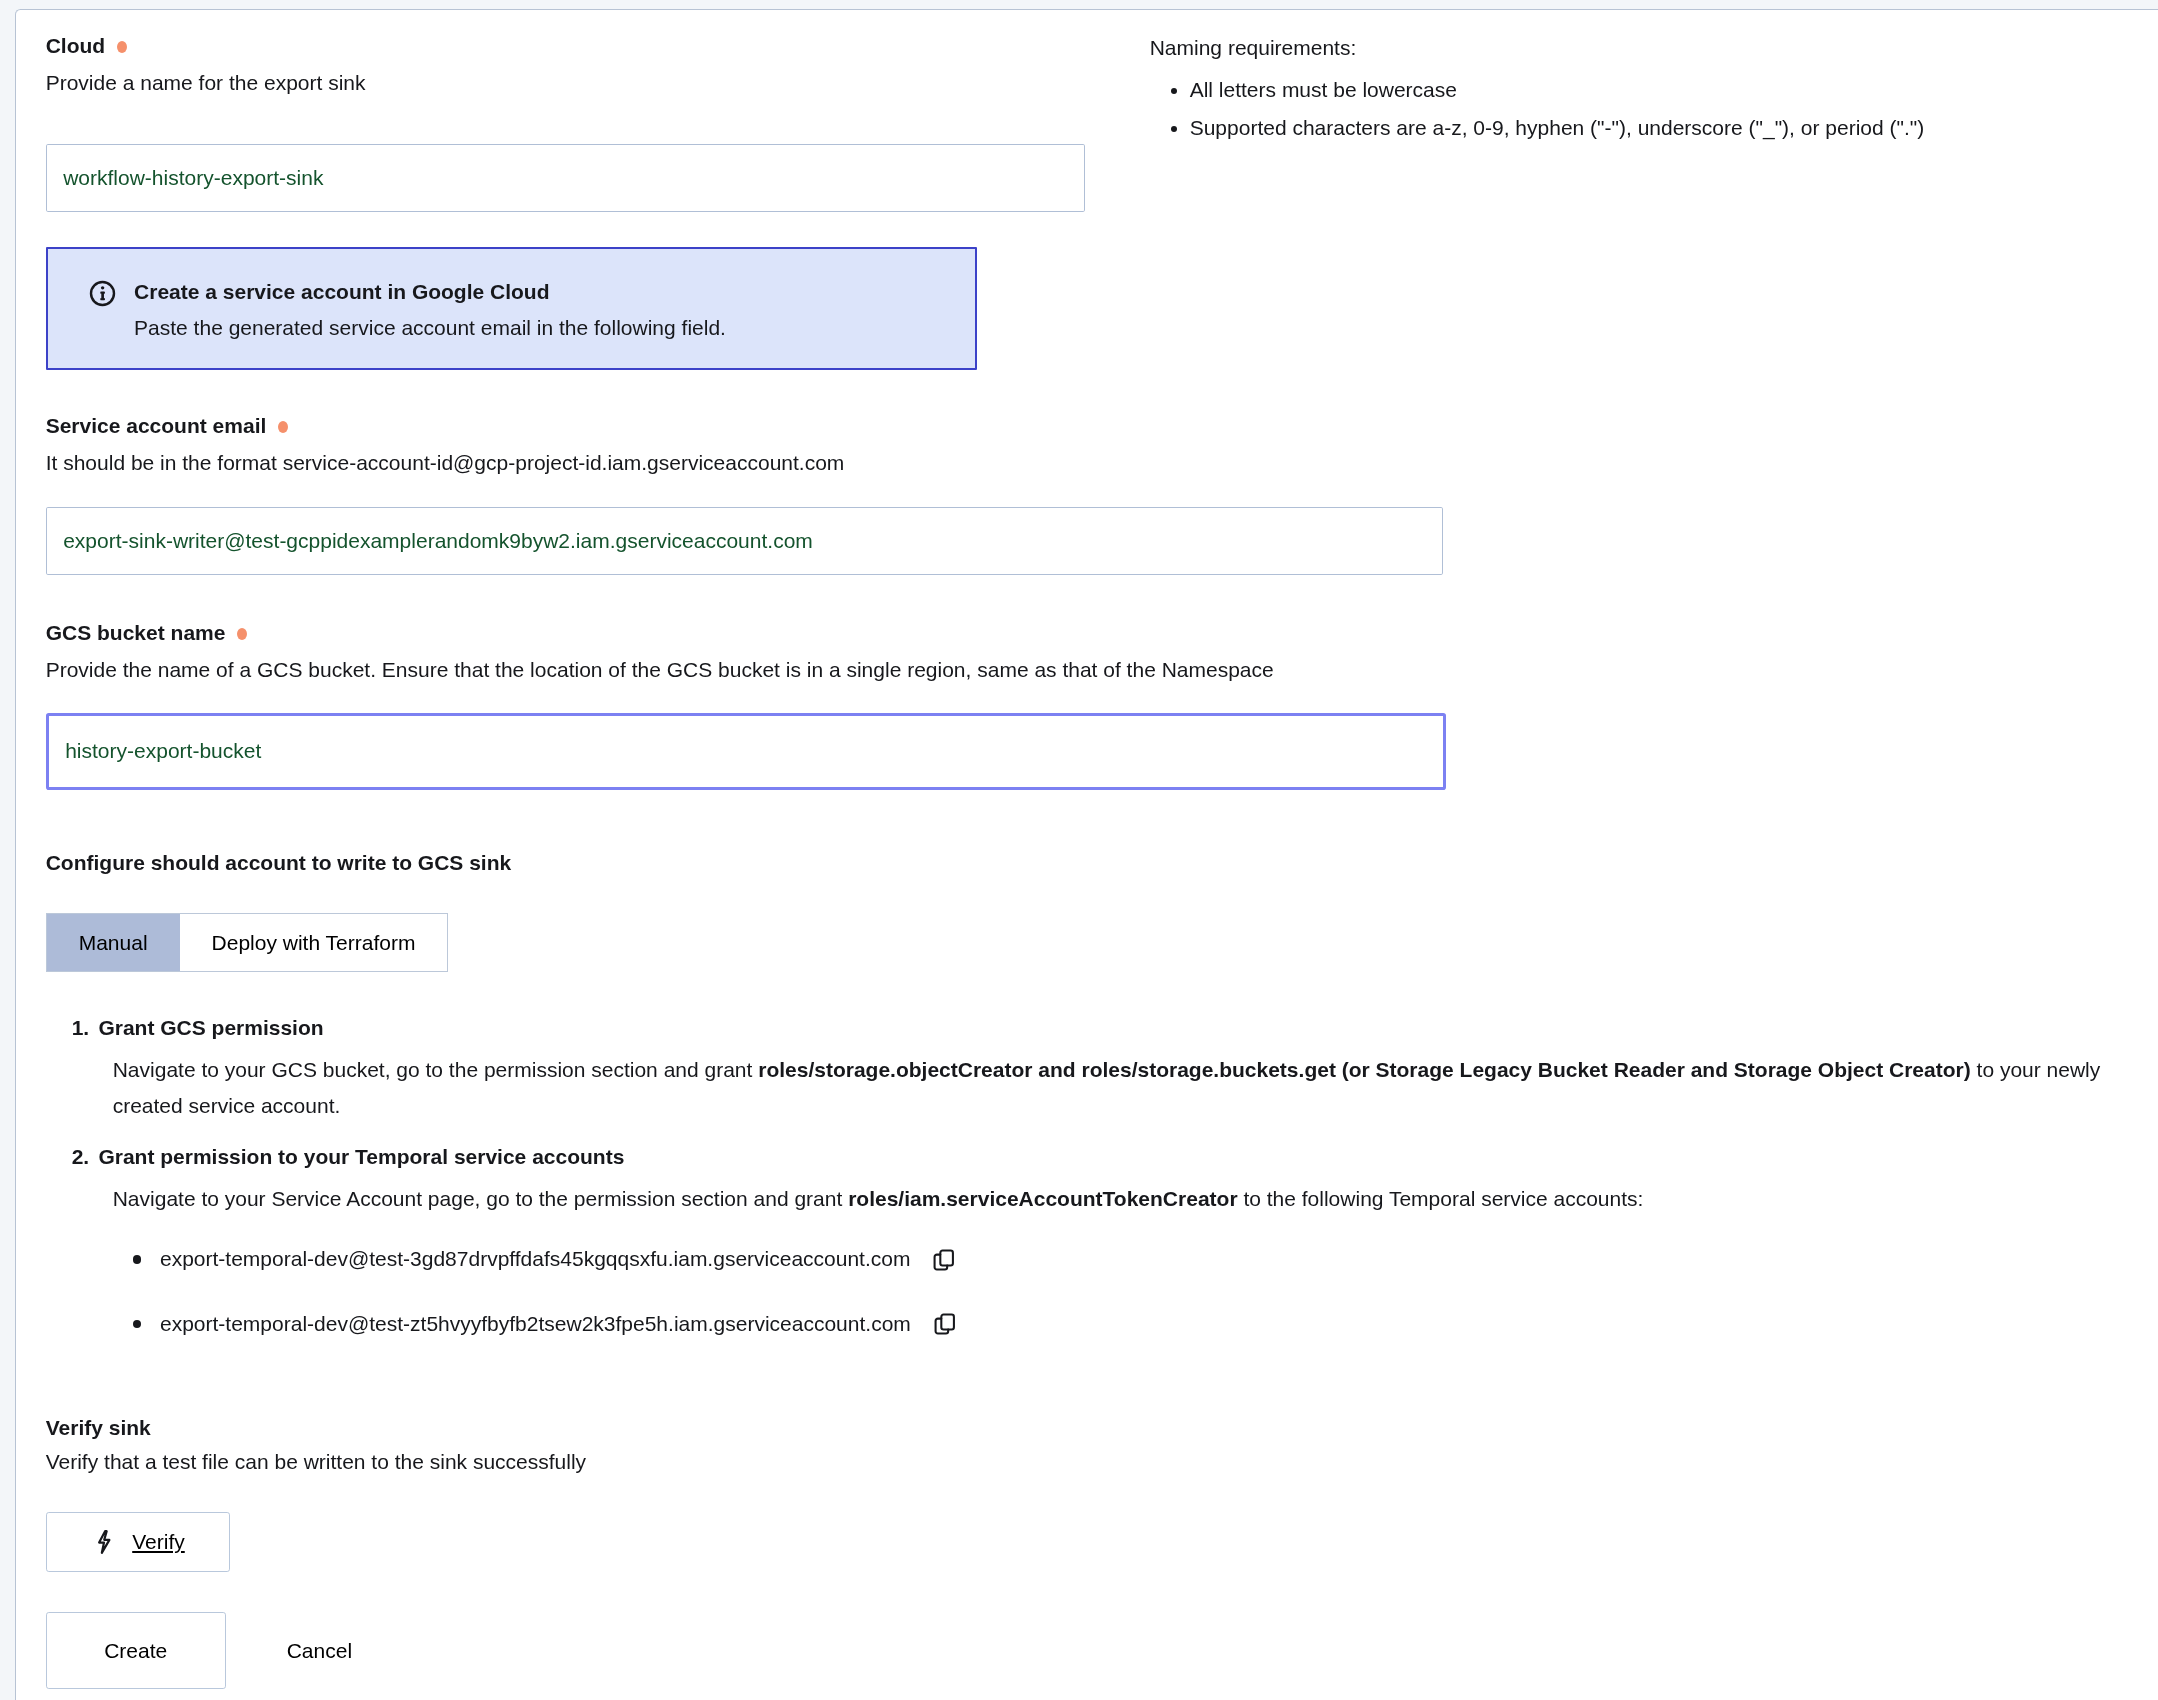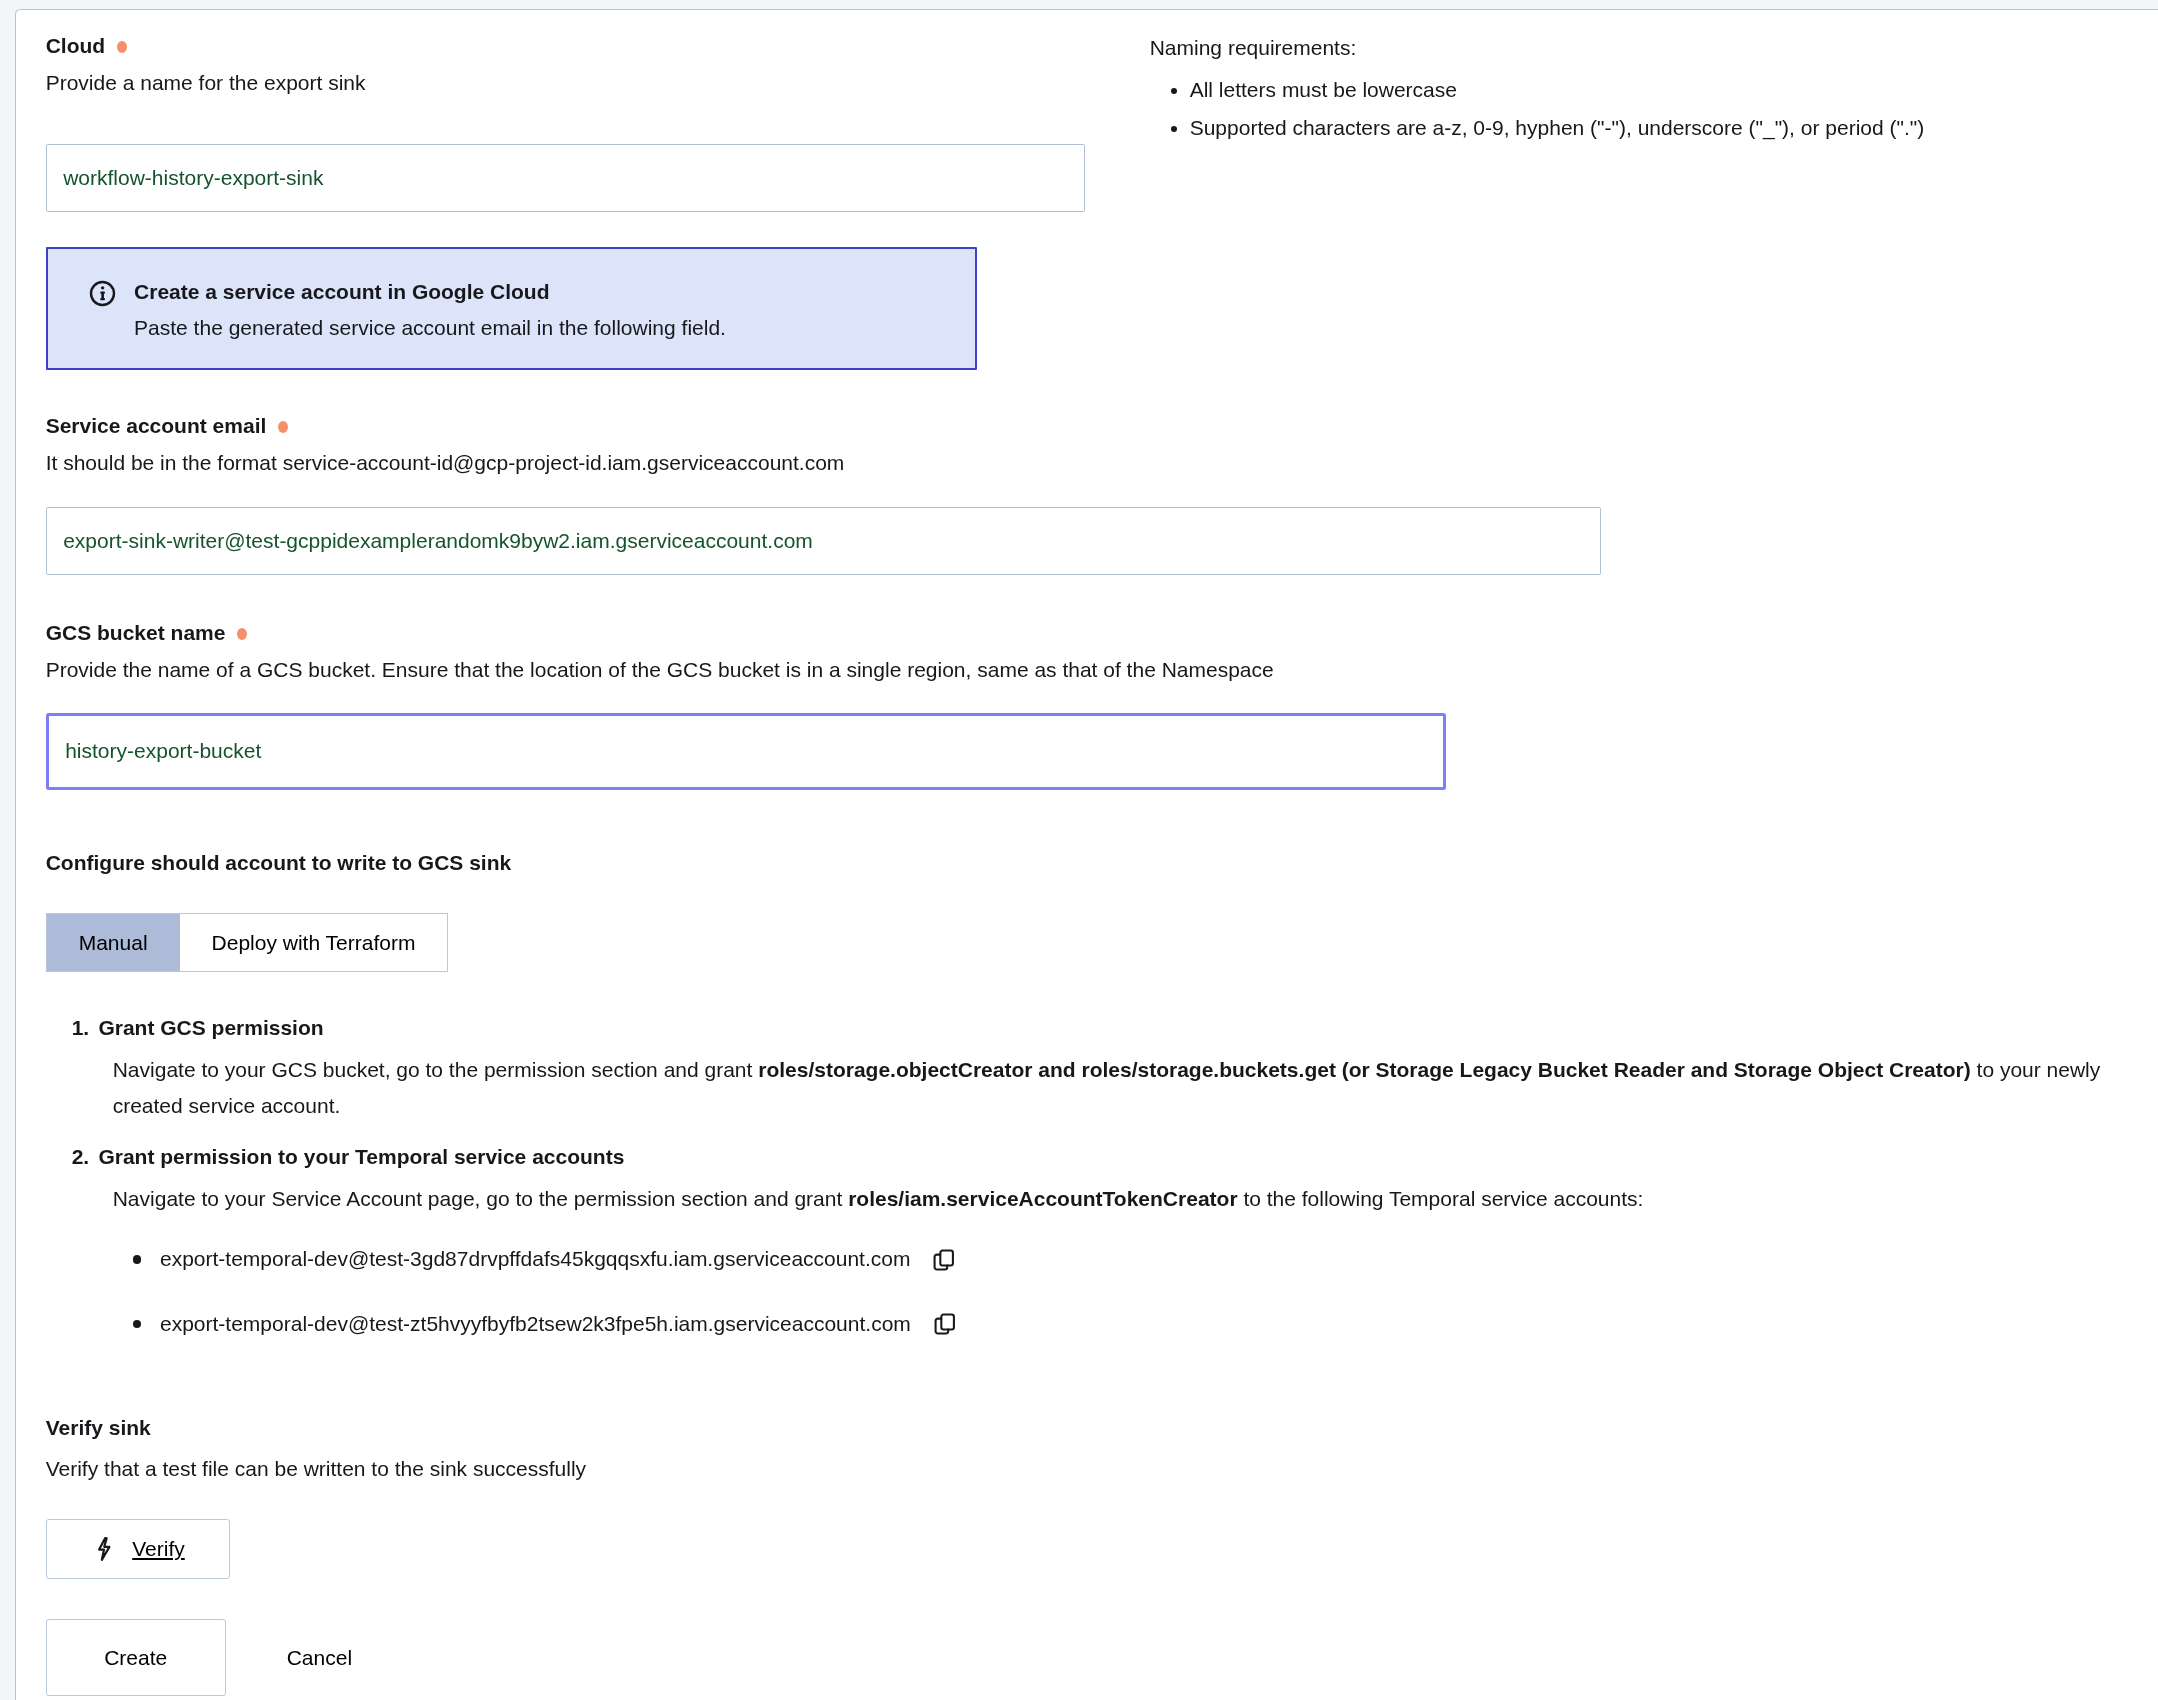--- a/index.html
+++ b/index.html
@@ -29,21 +29,21 @@
   .req-dot { width:10px; height:12px; border-radius:50%; background:#f5906b; margin-left:12px; margin-top:1.8px; }
   .field-desc { margin-top:9.2px; line-height:27.5px; }
 
   .text-input {
     display:block; height:68px;
     border:1.8px solid #b0bfd6; border-radius:1.8px;
     background:#fff; font:inherit; color:#14532d;
     padding:0 16.5px; outline:none;
   }
   .name-input { width:1039px; margin-top:48px; }
-  .sa-input   { width:1555px; margin-top:31px; }
+  .sa-input   { width:1397px; margin-top:31px; }
   .bucket-input {
     width:1400px; margin-top:29px; height:77px;
     border:3.7px solid #7c81f2; border-radius:2.8px;
   }
 
   .req-title { line-height:27.5px; margin-bottom:14.7px; }
   .req-list { margin-left:40px; }
   .req-list li { line-height:27.5px; margin-bottom:10px; }
 
   .info-box {
@@ -69,21 +69,21 @@
   .step-title { font-weight:700; line-height:31px; }
   .step-num { margin-right:9.2px; }
   .step-body { margin:9.2px 0 16.5px 41px; line-height:36px; max-width:2029px; }
 
   .sa-list { margin:24px 0 0 61px; list-style:none; }
   .sa-list li { display:flex; align-items:center; height:37px; margin-bottom:27.5px; }
   .sa-bullet { width:8.3px; height:8.3px; border-radius:50%; background:#17181c; margin-right:19px; flex:none; }
   .copy-btn { background:none; border:none; margin-left:20px; padding:0; cursor:pointer; display:flex; align-items:center; }
 
   .verify-title { font-weight:700; margin-top:72px; line-height:27.5px; }
-  .verify-desc { margin-top:13px; line-height:27.5px; }
+  .verify-desc { margin-top:6px; line-height:27.5px; }
   .verify-btn {
     margin-top:37px; width:184px; height:60px;
     background:#fff; border:1.8px solid #b9c8dc; border-radius:2.8px;
     font:inherit; display:flex; align-items:center; justify-content:center; gap:15.6px;
     cursor:pointer;
     text-decoration:underline;
   }
 
   .actions { margin-top:40px; display:flex; align-items:center; }
   .create-btn {

